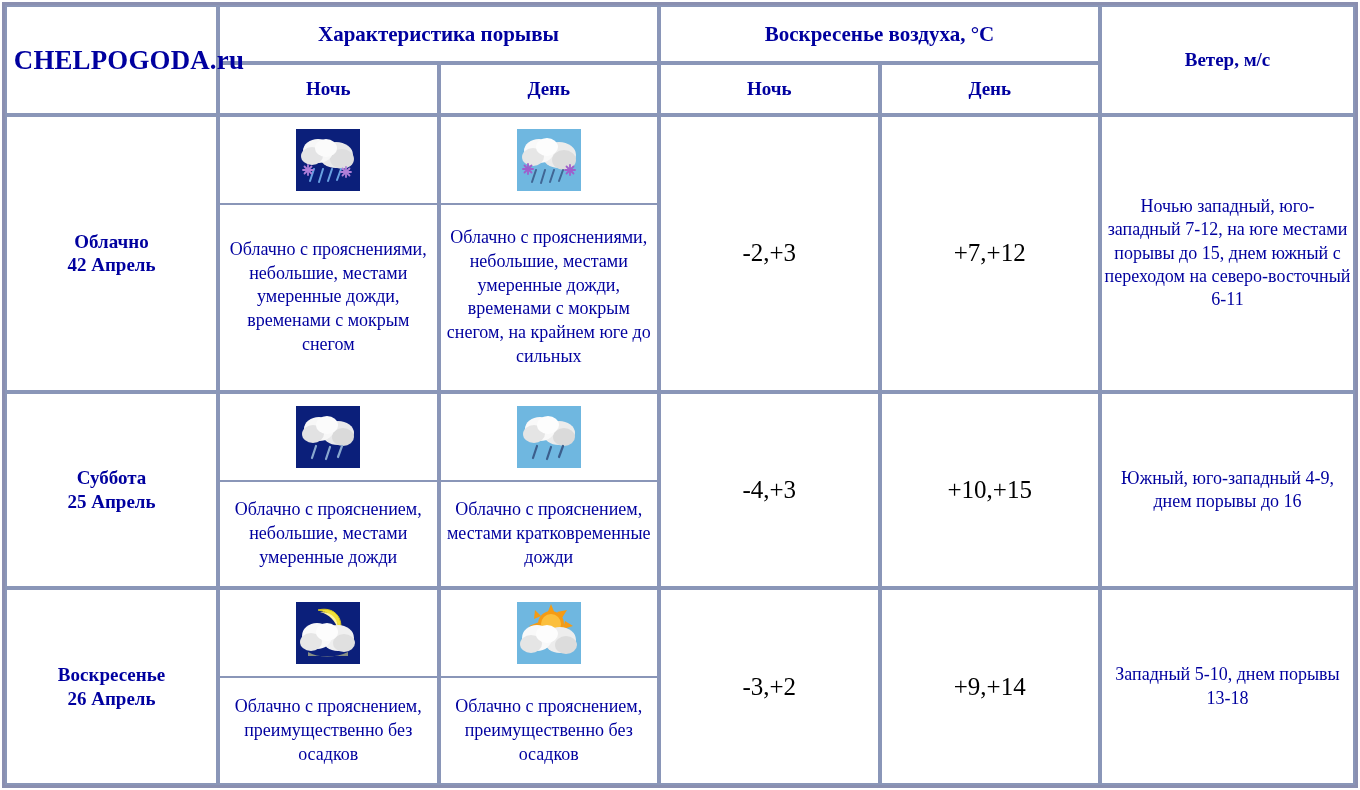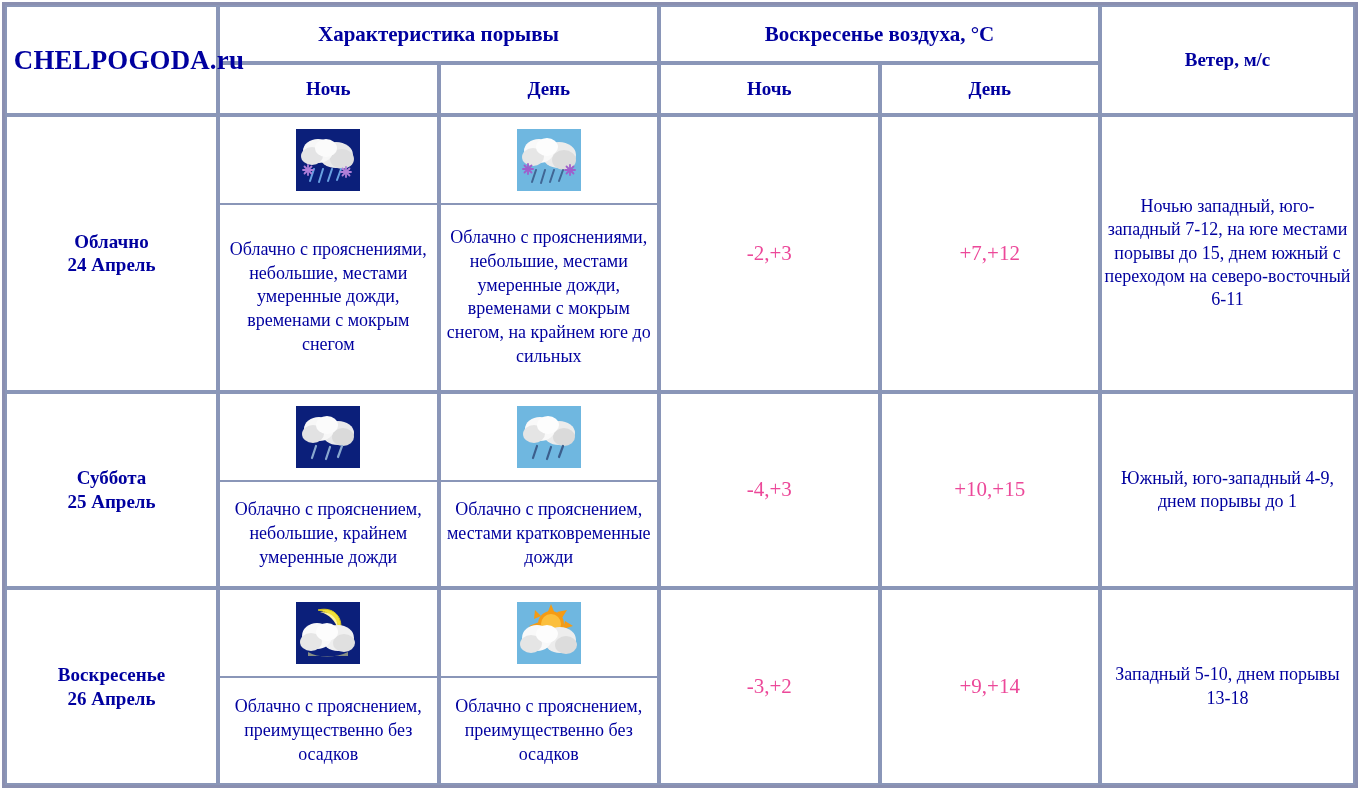--- a/index.html
+++ b/index.html
@@ -76,22 +76,22 @@
   .col-wind    { width: 247px; }
 
   
   .daylabel {
     font-weight: bold;
     font-size: 19px;
     line-height: 1.25;
     color: #00009f;
   }
   .temp-cell {
-    font-size: 21px;
-    color: #ec4899;
+    font-size: 25px;
+    color: #000000;
   }
   .wind-cell {
     font-size: 18px;
     line-height: 1.3;
     color: #00009f;
     padding: 4px 6px;
   }
 
   
   .wcell { padding: 0 !important; vertical-align: top; }
@@ -146,21 +146,21 @@
     <tr>
       <td class="sub-head col-night-w">Ночь</td>
       <td class="sub-head col-day-w">День</td>
       <td class="sub-head col-tn">Ночь</td>
       <td class="sub-head col-td">День</td>
     </tr>
 
     <tr>
       <td class="daylabel">
         <div>Облачно</div>
-        <div>24 Апрель</div>
+        <div>42 Апрель</div>
       </td>
 
       <td class="wcell">
         <div class="wstack">
           <div class="icon-box">
             <svg class="wicon" viewBox="0 0 64 62">
               <rect x="0" y="0" width="64" height="62" fill="#0b1f7a"></rect>
               <g>
                 <ellipse cx="40" cy="26" rx="17" ry="13" fill="#e9e9ea"></ellipse>
                 <ellipse cx="46" cy="30" rx="12" ry="10" fill="#dededf"></ellipse>
@@ -255,21 +255,21 @@
                 <ellipse cx="17" cy="28" rx="11" ry="9" fill="#e2e2e3"></ellipse>
                 <ellipse cx="31" cy="19" rx="11" ry="9" fill="#fbfbfb"></ellipse>
               </g>
               <g stroke="#89a8cf" stroke-width="2.2" stroke-linecap="round">
                 <line x1="20" y1="40" x2="16" y2="52"></line>
                 <line x1="34" y1="41" x2="30" y2="53"></line>
                 <line x1="46" y1="40" x2="42" y2="51"></line>
               </g>
             </svg>
           </div>
-          <div class="desc-box">Облачно с прояснением, небольшие, крайнем умеренные дожди</div>
+          <div class="desc-box">Облачно с прояснением, небольшие, местами умеренные дожди</div>
         </div>
       </td>
 
       <td class="wcell">
         <div class="wstack">
           <div class="icon-box">
             <svg class="wicon" viewBox="0 0 64 62">
               <rect x="0" y="0" width="64" height="62" fill="#6fb7e0"></rect>
               <g>
                 <ellipse cx="42" cy="27" rx="16" ry="12" fill="#ececec"></ellipse>
@@ -284,21 +284,21 @@
                 <line x1="46" y1="40" x2="42" y2="51"></line>
               </g>
             </svg>
           </div>
           <div class="desc-box">Облачно с прояснением, местами кратковременные дожди</div>
         </div>
       </td>
 
       <td class="temp-cell">-4,+3</td>
       <td class="temp-cell">+10,+15</td>
-      <td class="wind-cell">Южный, юго-западный 4-9, днем порывы до 1</td>
+      <td class="wind-cell">Южный, юго-западный 4-9, днем порывы до 16</td>
     </tr>
 
     <tr>
       <td class="daylabel">
         <div>Воскресенье</div>
         <div>26 Апрель</div>
       </td>
 
       <td class="wcell">
         <div class="wstack">

